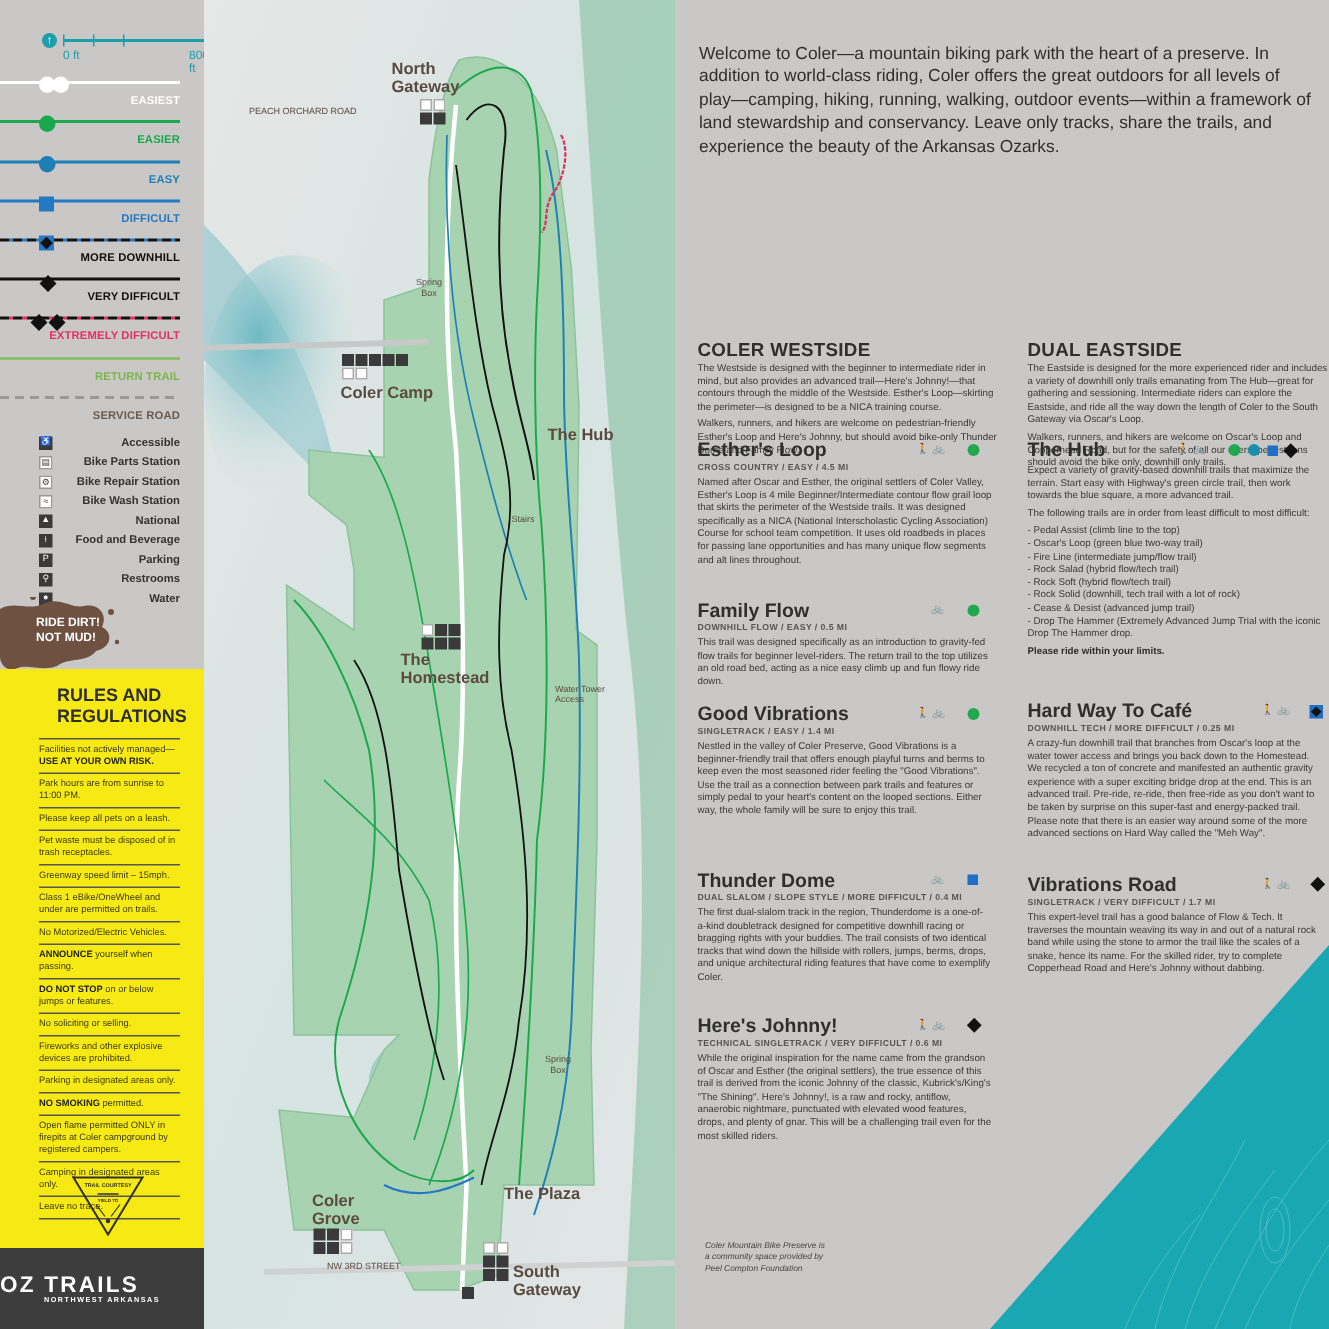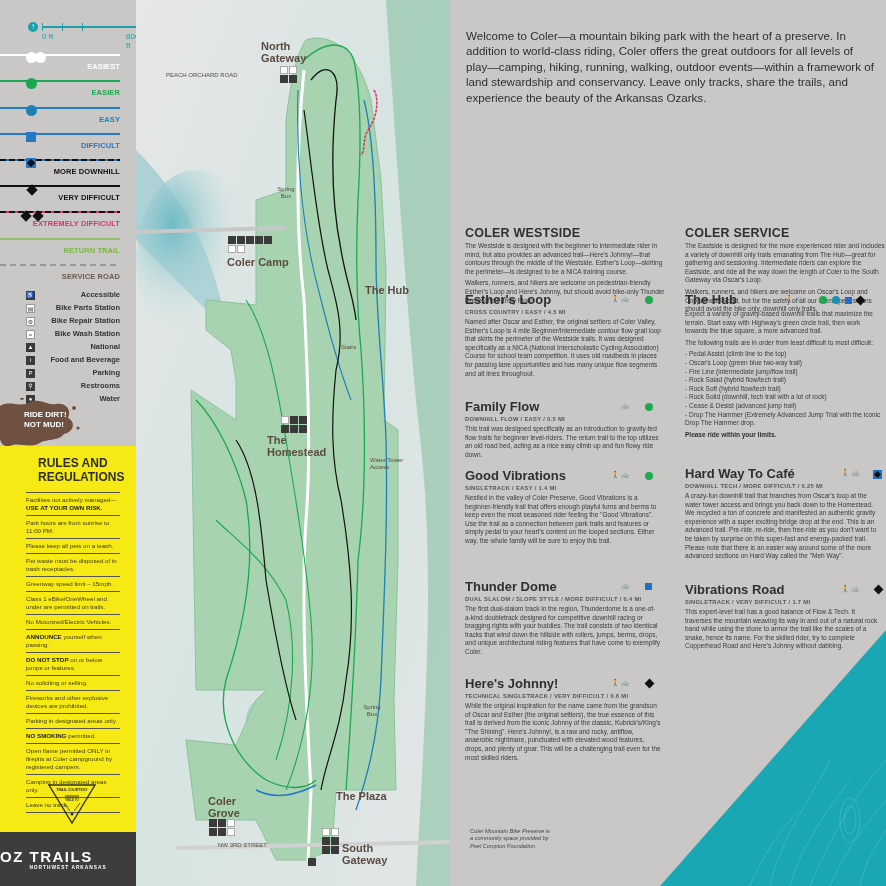--- a/index.html
+++ b/index.html
@@ -405,21 +405,21 @@
     <div class="tname">Here's Johnny!</div>
     <div class="icons" style="left:146px">🚶 🚲</div>
     <div class="diff" style="left:181px">
         <span class="dia"></span>
       </div>
     <div class="meta">TECHNICAL SINGLETRACK / VERY DIFFICULT / 0.6 MI</div>
     <p>While the original inspiration for the name came from the grandson of Oscar and Esther (the original settlers), the true essence of this trail is derived from the iconic Johnny of the classic, Kubrick's/King's "The Shining". Here's Johnny!, is a raw and rocky, antiflow, anaerobic nightmare, punctuated with elevated wood features, drops, and plenty of gnar. This will be a challenging trail even for the most skilled riders.</p>
   </div>
 
   <div class="col east">
-    <h3>COLER SERVICE</h3>
+    <h3>DUAL EASTSIDE</h3>
     <p>The Eastside is designed for the more experienced rider and includes a variety of downhill only trails emanating from The Hub—great for gathering and sessioning. Intermediate riders can explore the Eastside, and ride all the way down the length of Coler to the South Gateway via Oscar's Loop.</p>
     <p>Walkers, runners, and hikers are welcome on Oscar's Loop and Copperhead Road, but for the safety of all our users, pedestrians should avoid the bike only, downhill only trails.</p>
   </div>
 
   <div class="trail" style="left:235px;top:292px">
     <div class="tname">The Hub</div>
     <div class="icons" style="left:100px">🚶 🚲</div>
     <div class="diff" style="left:134px">
       <span class="dot" style="background:#1fa84f"></span>
       <span class="dot" style="background:#1a8fb0"></span>

